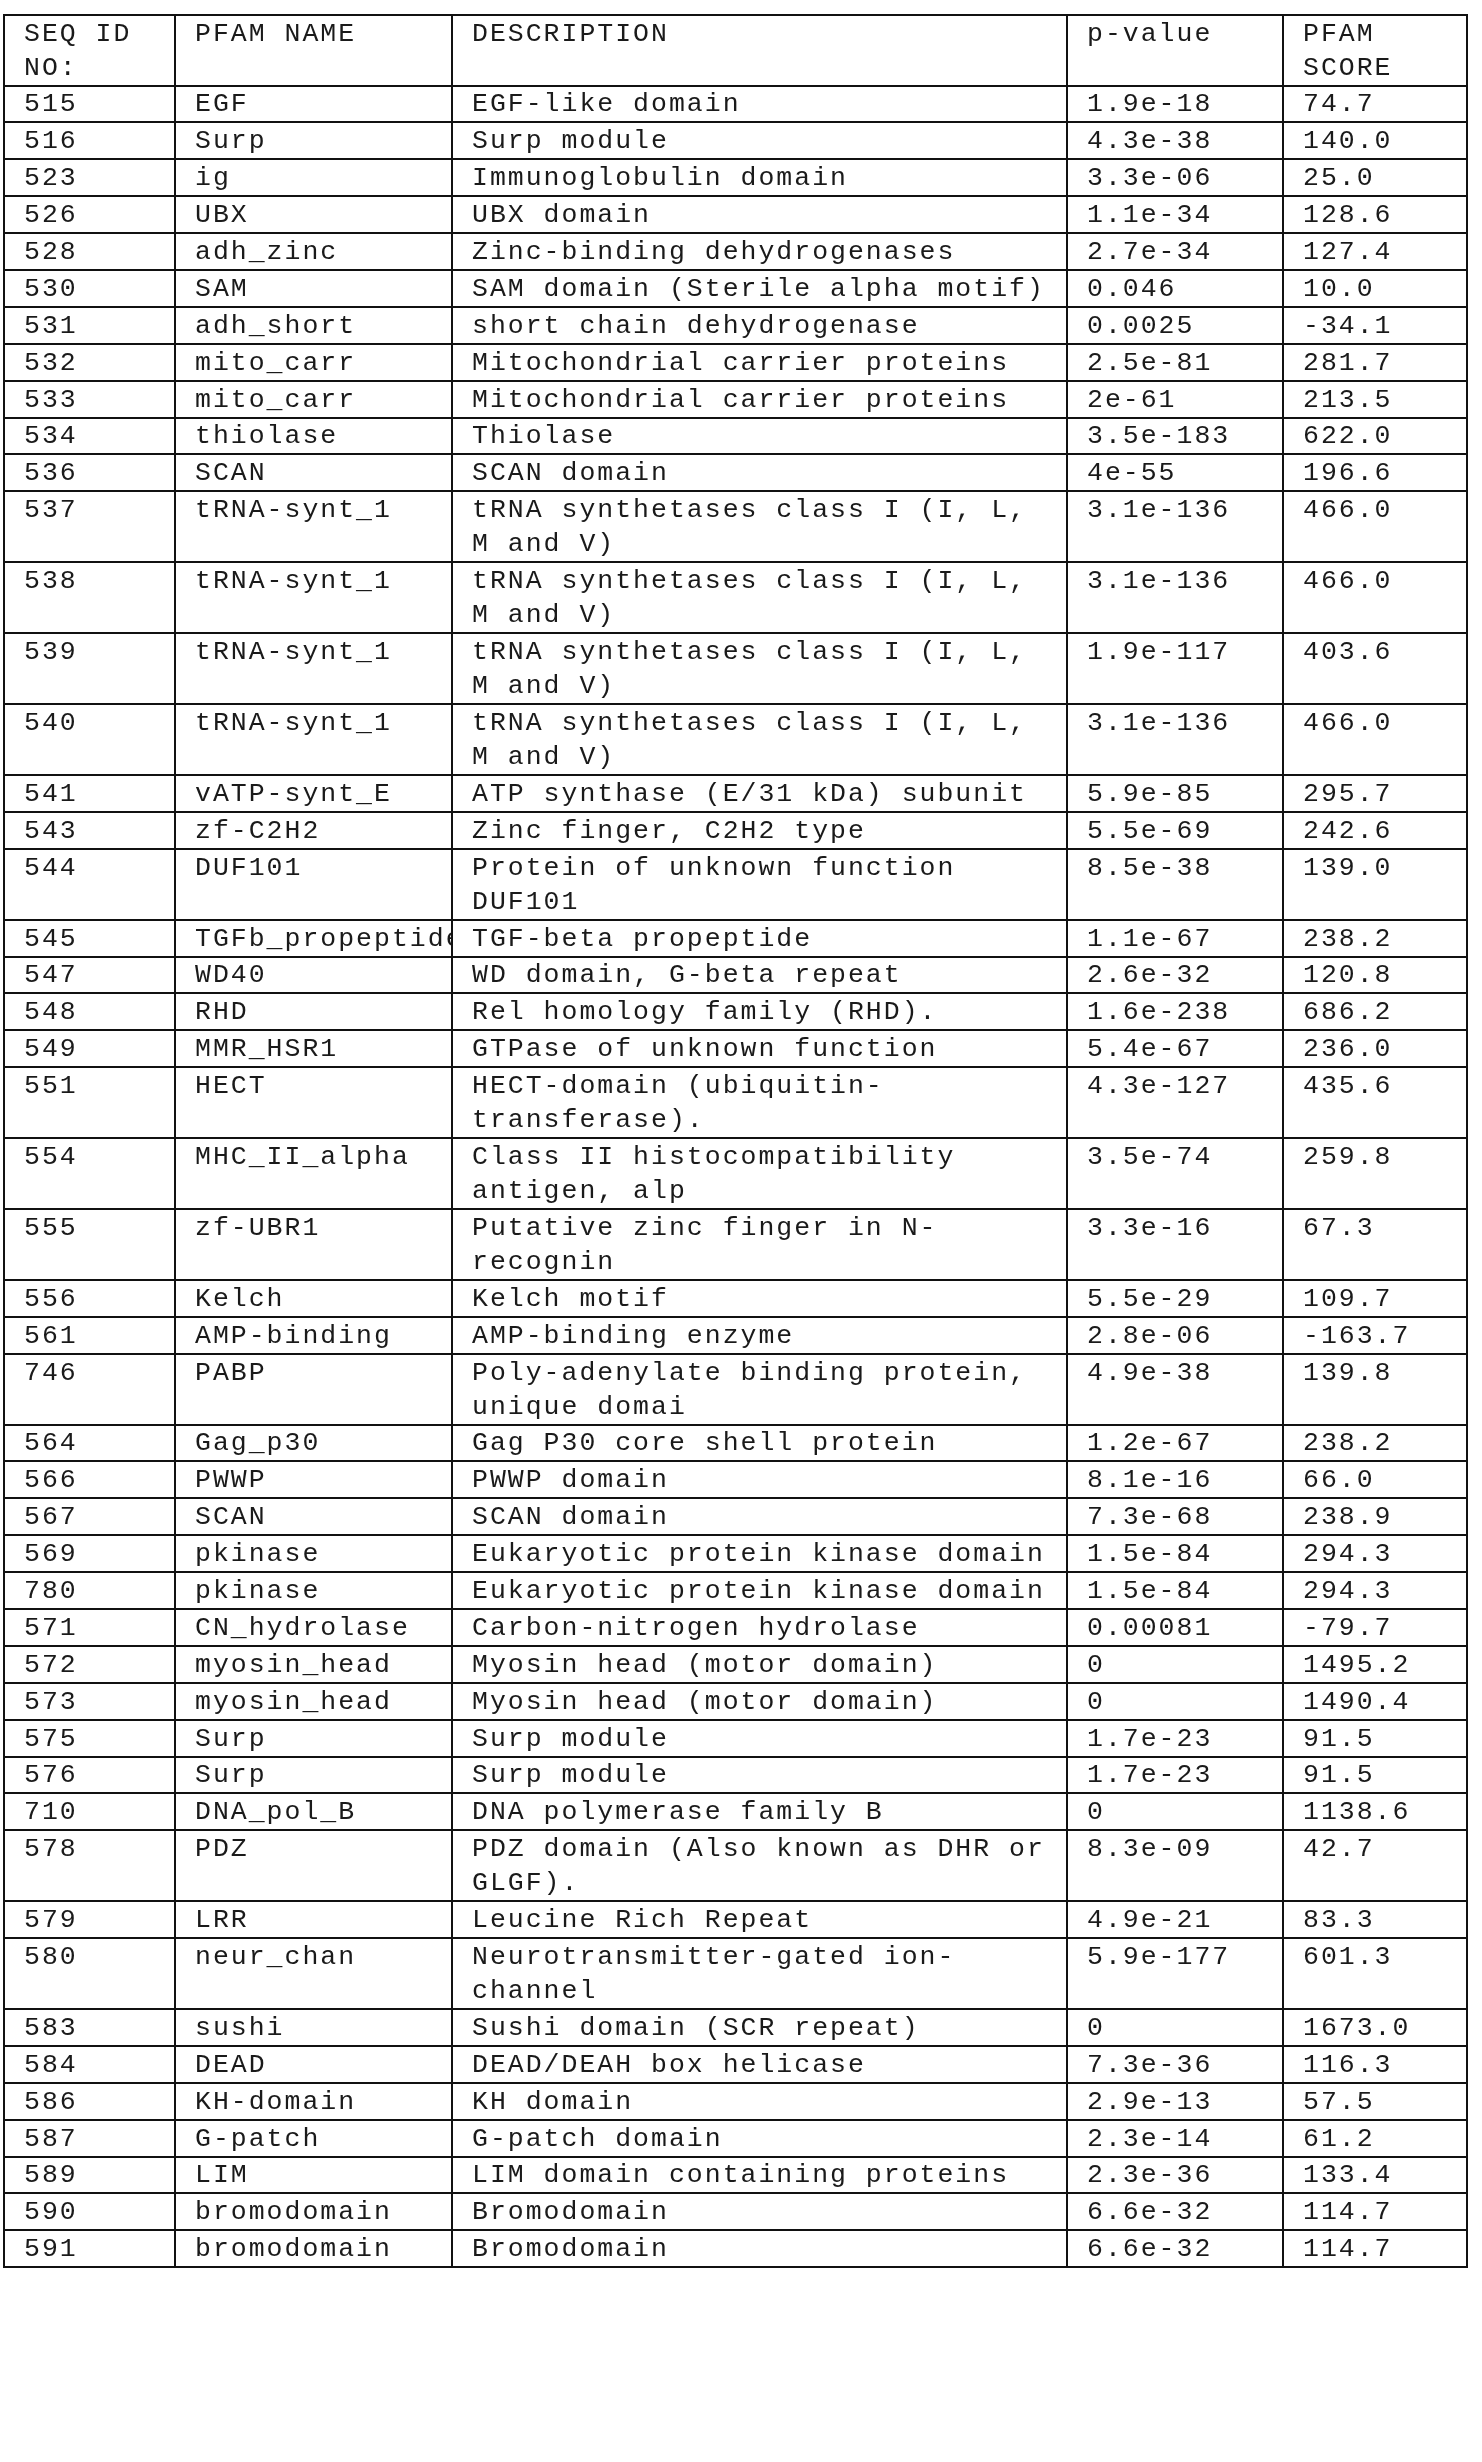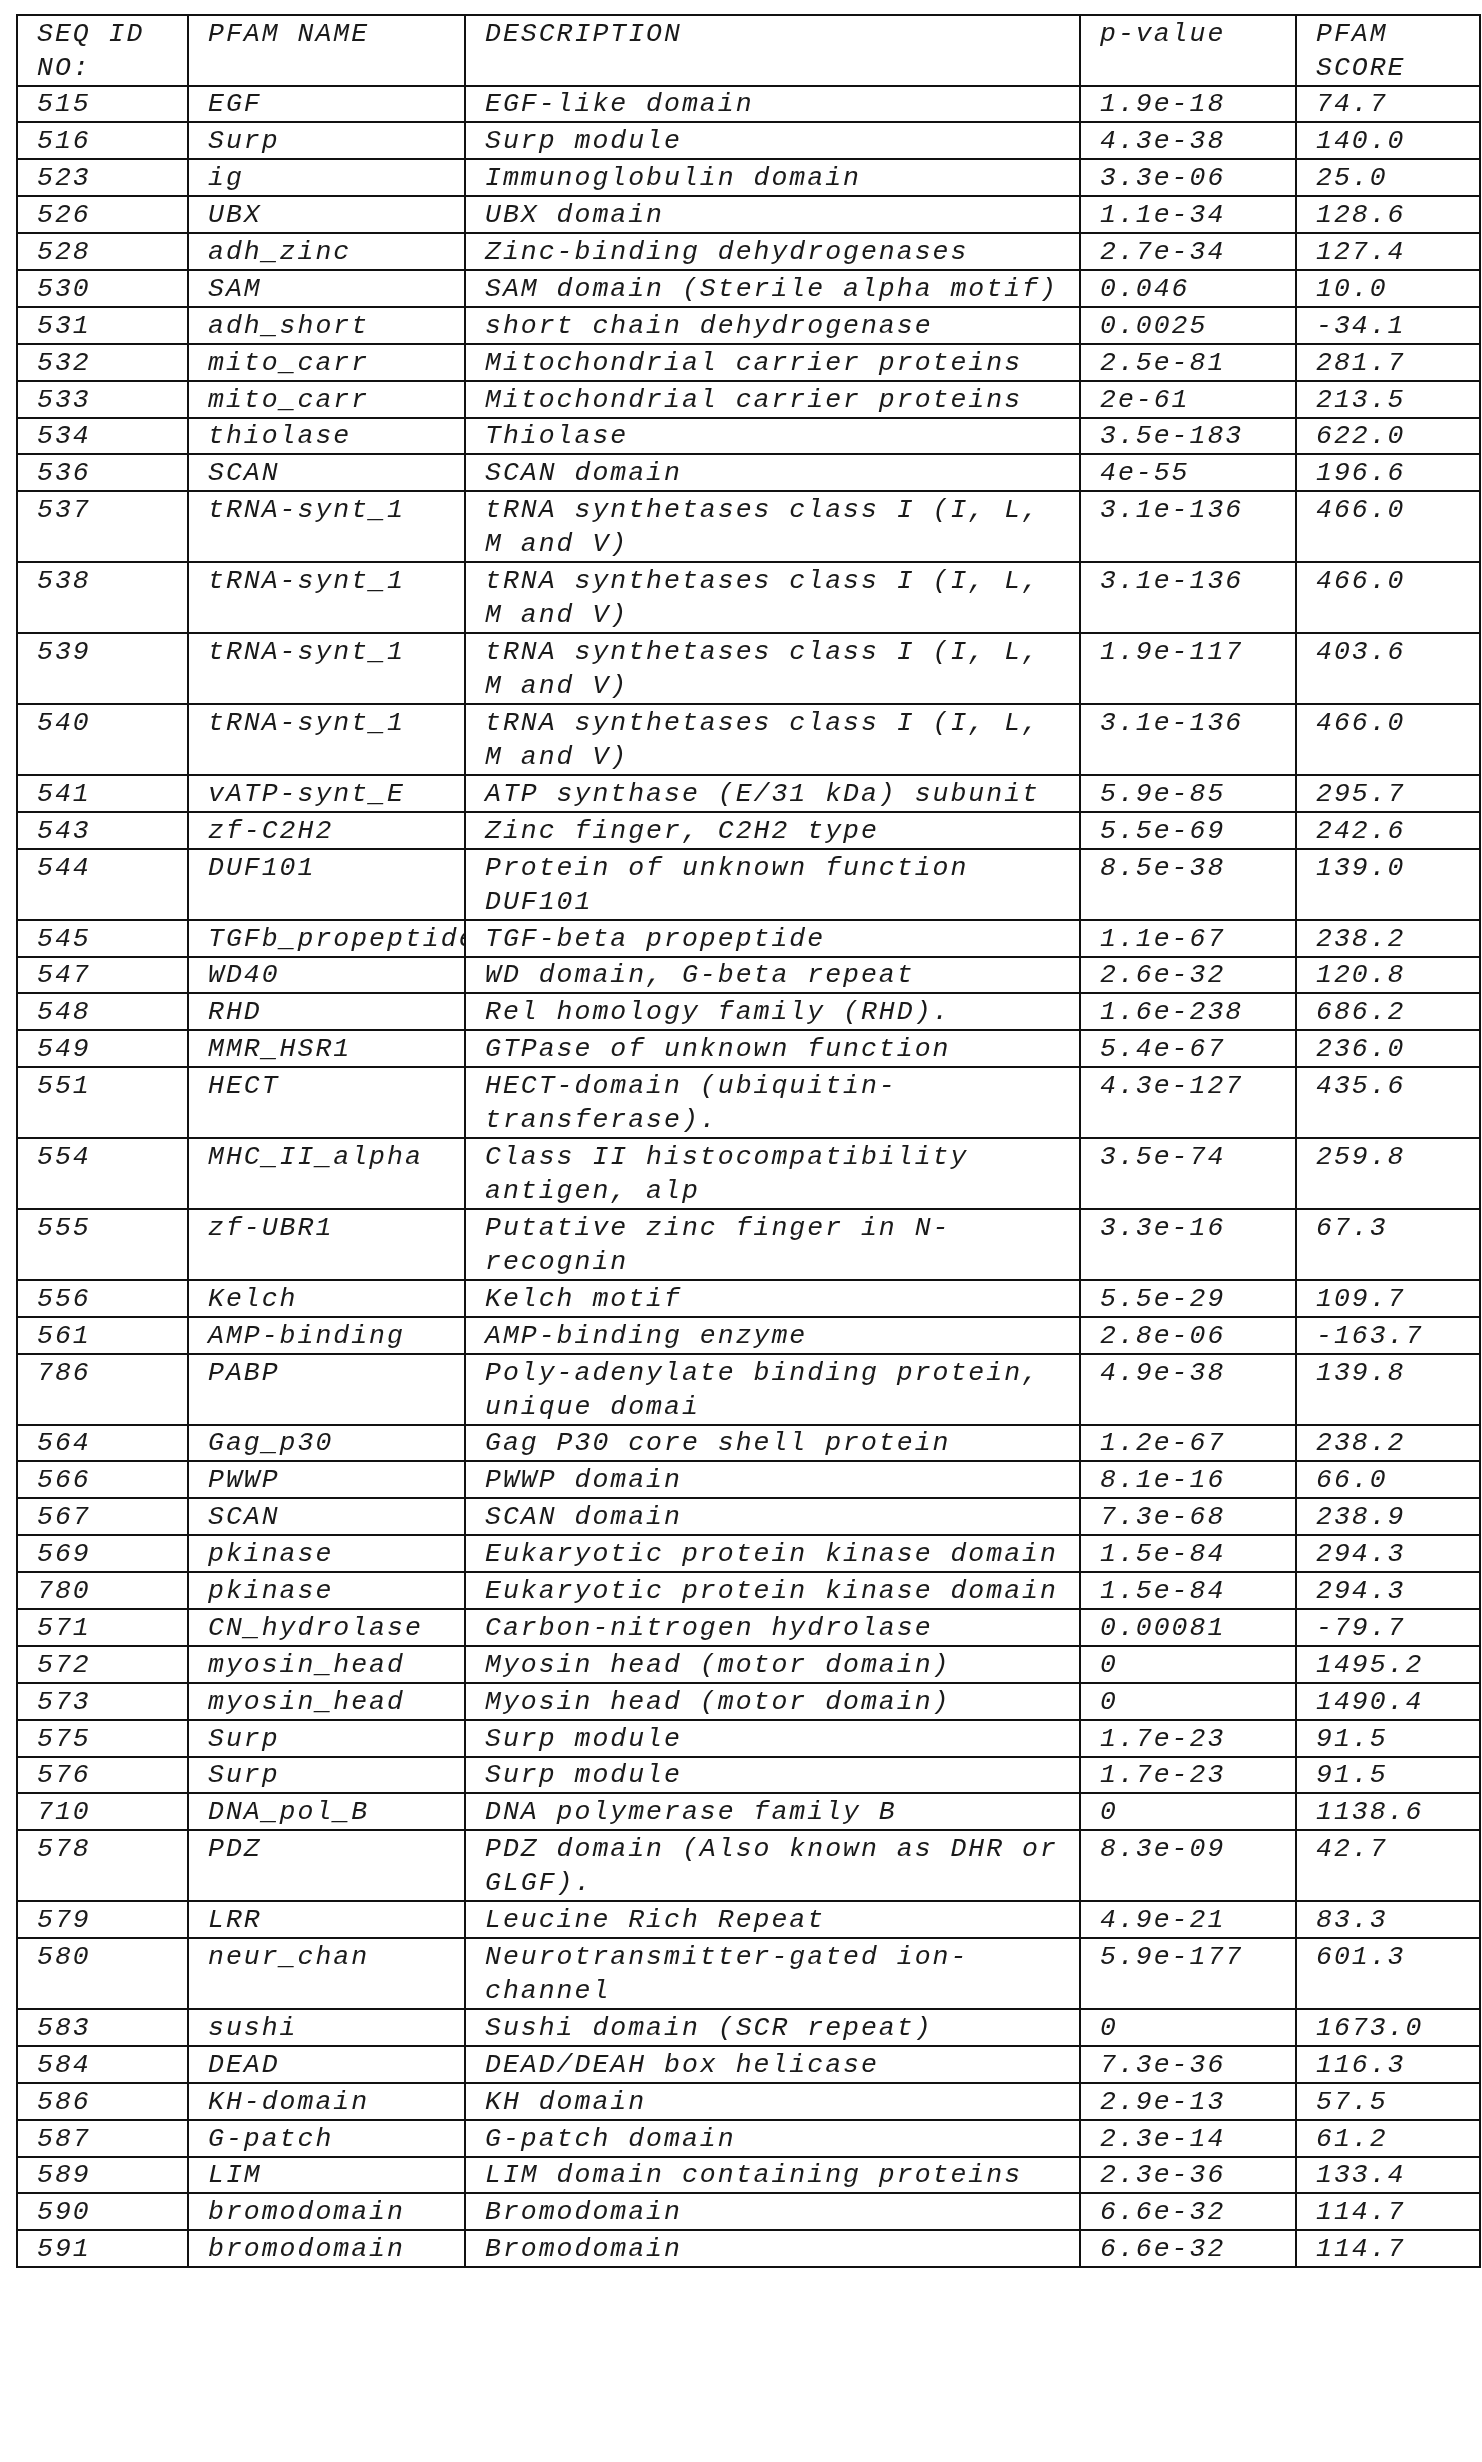--- a/index.html
+++ b/index.html
@@ -10,26 +10,25 @@
   body {
     width: 1483px;
     height: 2462px;
     position: relative;
     overflow: hidden;
     font-family: "Liberation Mono", "DejaVu Sans Mono", monospace;
     color: #1a1a1a;
   }
   #pfam-table {
     position: absolute;
-    left: 16px;
+    left: 3px;
     top: 13.7px;
     width: 1463px;
     border-collapse: collapse;
     table-layout: fixed;
-    font-style: italic;
   }
   #pfam-table td, #pfam-table th {
     border: 2.1px solid #111111;
     vertical-align: top;
     text-align: left;
     font-weight: normal;
     font-size: 26.5px;
     letter-spacing: 2px;
     line-height: 34px;
     padding: 0.9px 8.6px 0 19px;
@@ -255,21 +254,21 @@
         <td>109.7</td>
       </tr>
       <tr>
         <td>561</td>
         <td>AMP-binding</td>
         <td>AMP-binding enzyme</td>
         <td>2.8e-06</td>
         <td>-163.7</td>
       </tr>
       <tr>
-        <td>786</td>
+        <td>746</td>
         <td>PABP</td>
         <td>Poly-adenylate binding protein, unique domai</td>
         <td>4.9e-38</td>
         <td>139.8</td>
       </tr>
       <tr>
         <td>564</td>
         <td>Gag_p30</td>
         <td>Gag P30 core shell protein</td>
         <td>1.2e-67</td>

